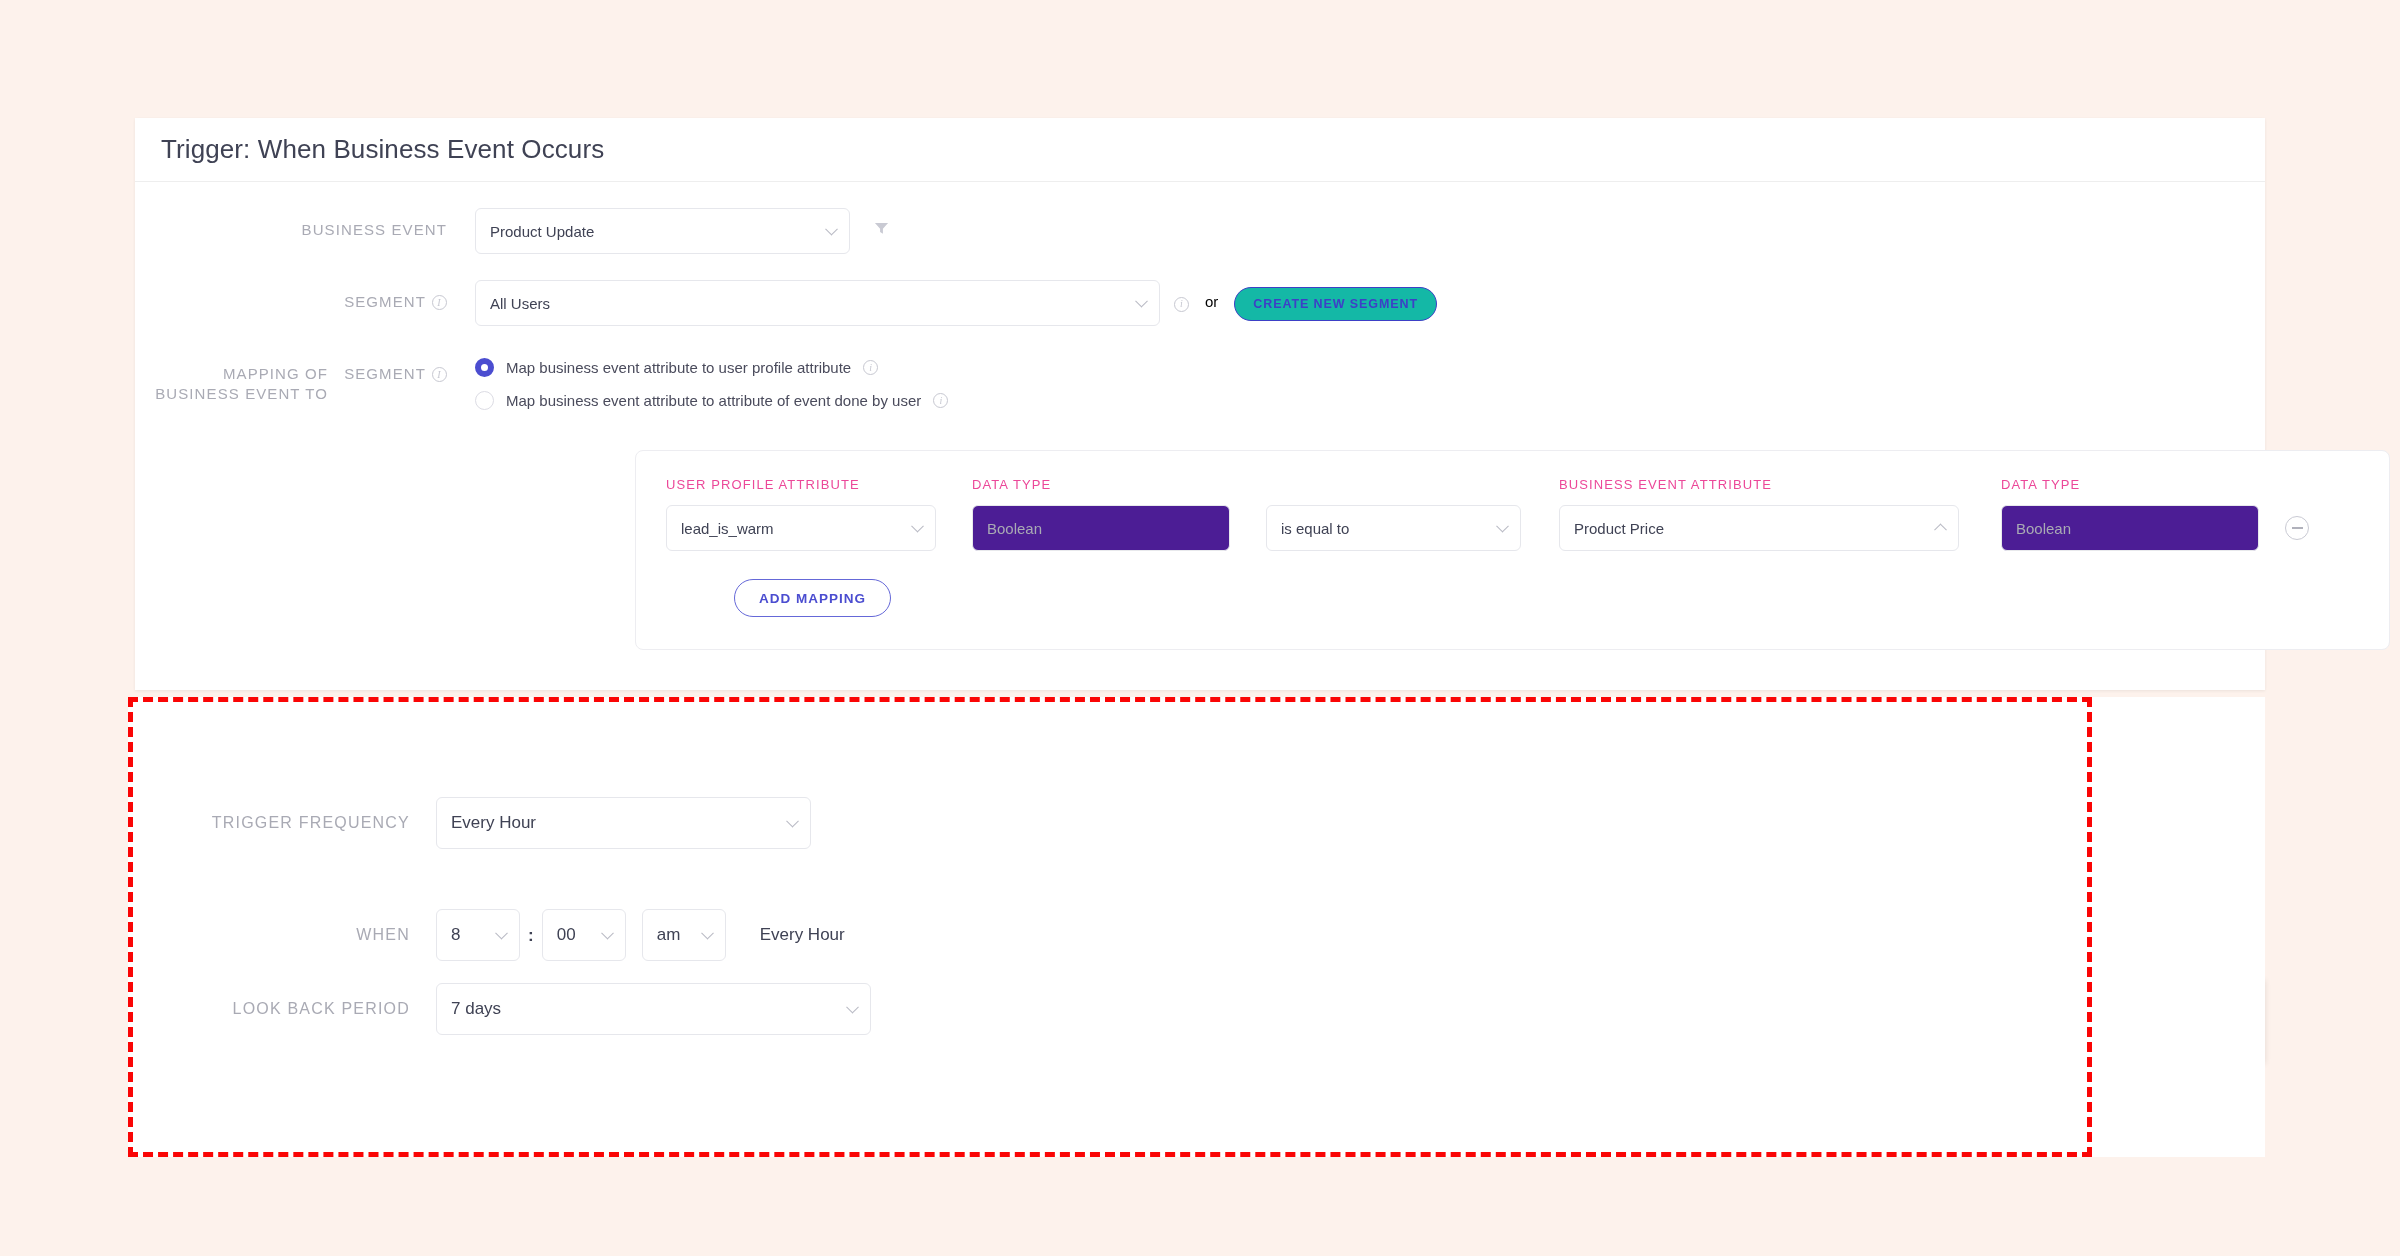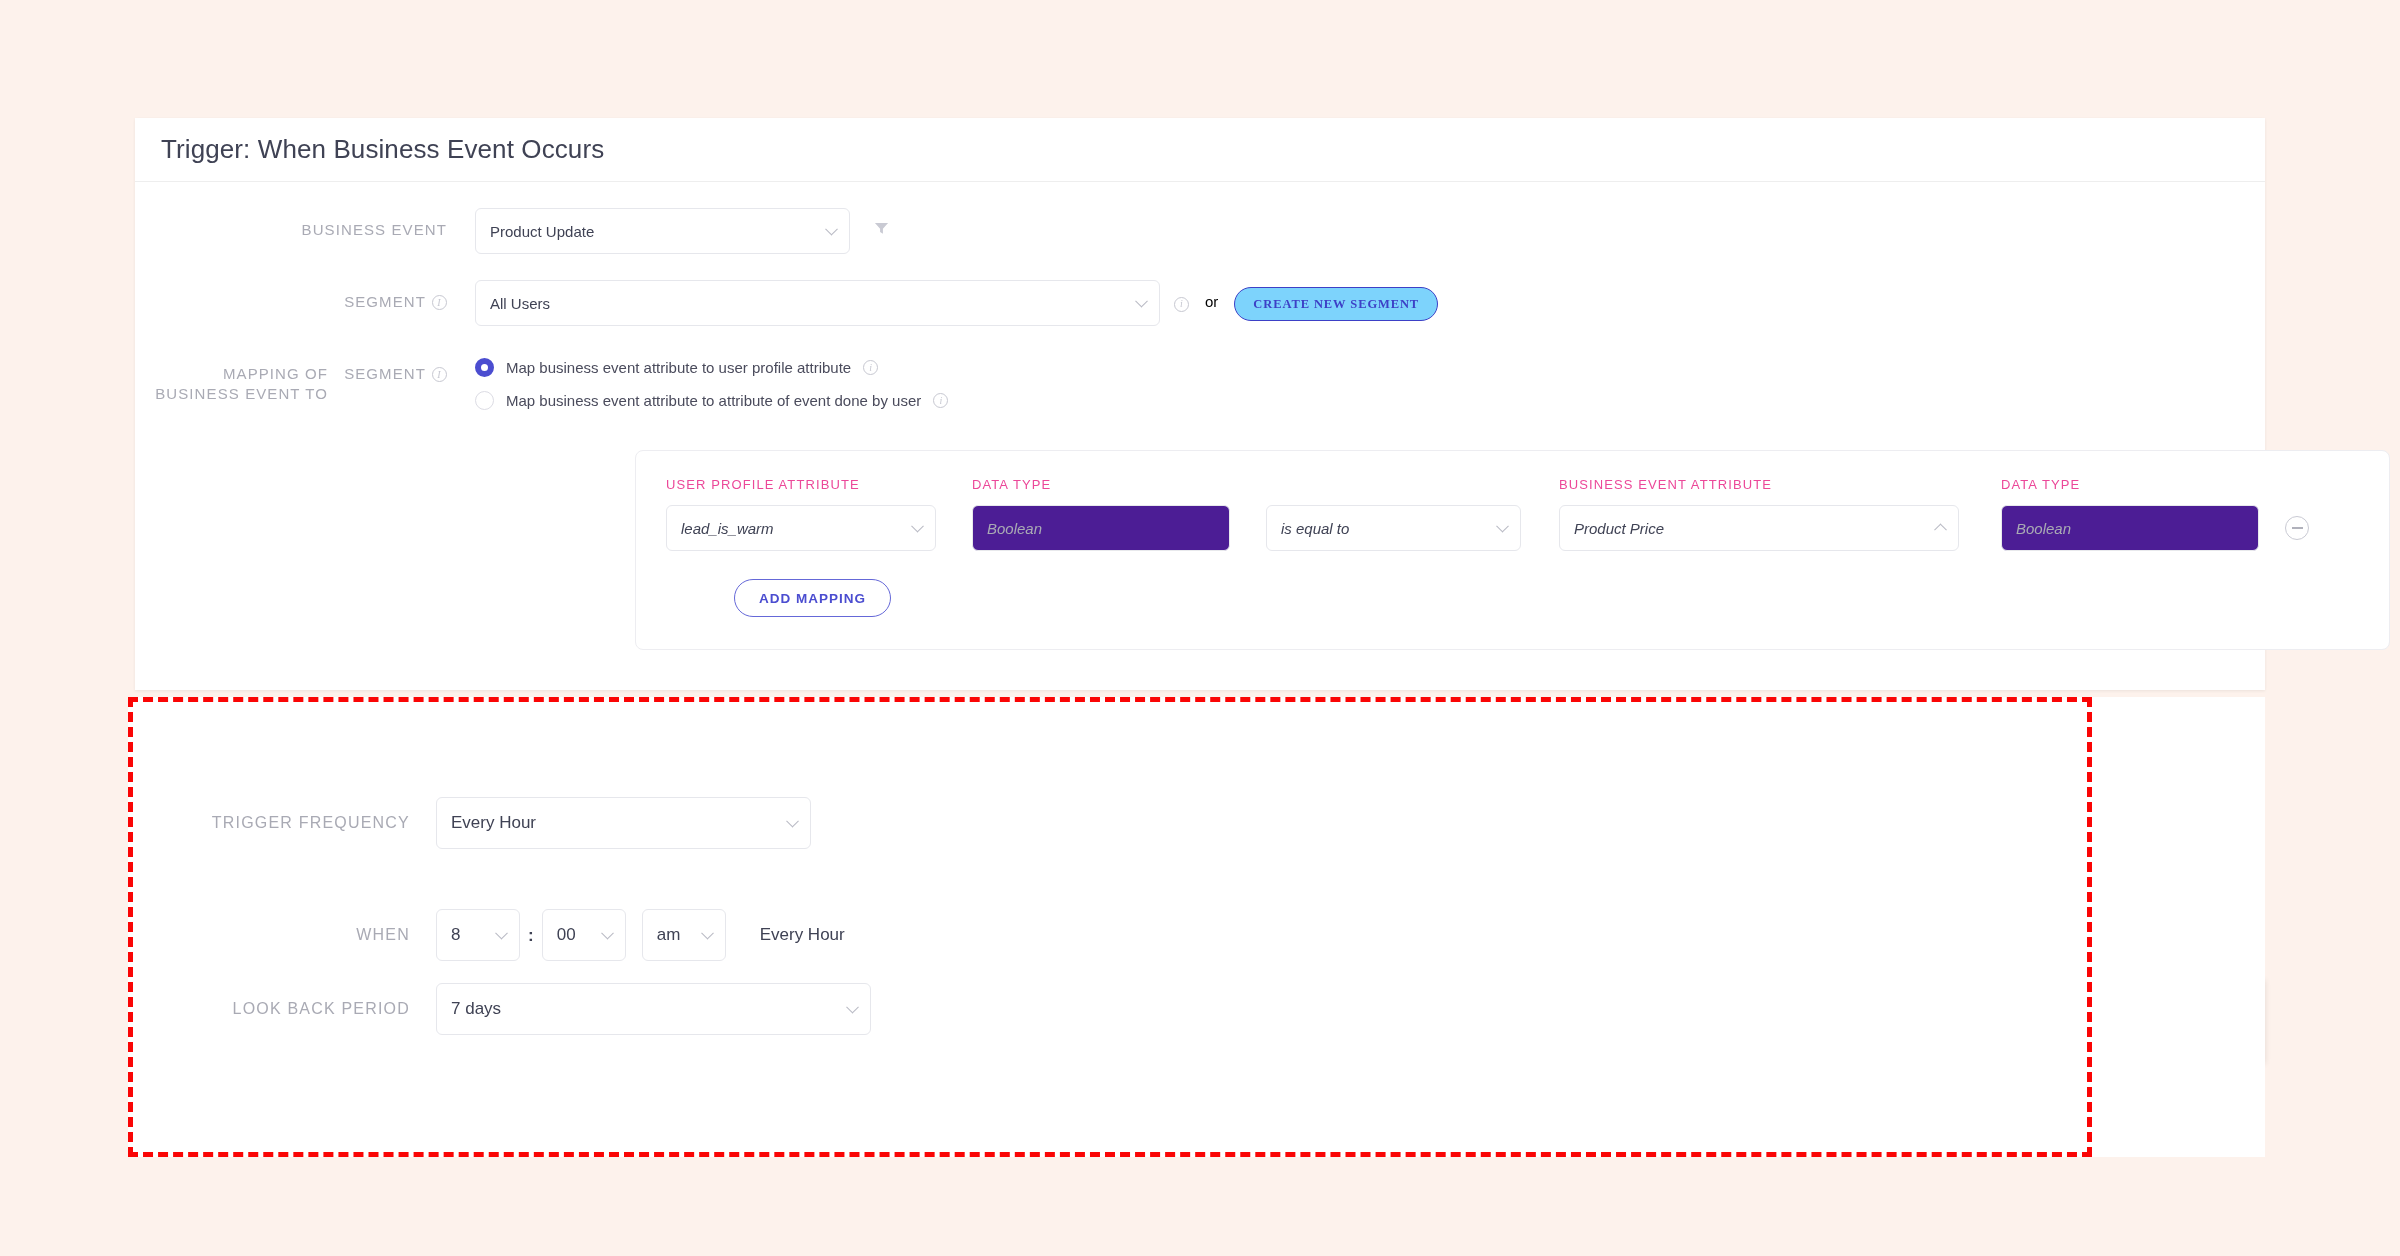--- a/index.html
+++ b/index.html
@@ -116,31 +116,31 @@
   .or-text {
     margin: 0 16px;
     font-size: 15px;
     color: #000000;
     padding-top: 13px;
   }
   .pill-btn {
     height: 34px;
     border: 1.6px solid #3d40c6;
     border-radius: 20px;
-    background: #7dd3fc;
+    background: #14b8a6;
     color: #3d40c6;
     font-size: 12.5px;
     font-weight: bold;
     letter-spacing: .9px;
     padding: 0 18px;
     display: inline-flex;
     align-items: center;
     cursor: pointer;
     margin-top: 7px;
-    font-family: Liberation Serif, serif;
+    font-family: Liberation Sans, sans-serif;
   }
 
   
   .radio-group { padding-top: 6px; }
   .radio-line {
     display: flex;
     align-items: center;
     gap: 12px;
     margin-bottom: 14px;
     cursor: pointer;
@@ -173,21 +173,21 @@
     background: #fff;
   }
   .mapping-headers {
     display: flex;
     font-size: 13px;
     letter-spacing: 1.1px;
     color: #ec4899;
     text-transform: uppercase;
     margin-bottom: 13px;
   }
-  .mapping-row { display: flex; align-items: center; font-style: italic; }
+  .mapping-row { display: flex; align-items: center; }
   .col-upa  { width: 270px; margin-right: 36px; }
   .col-dt1  { width: 258px; margin-right: 36px; }
   .col-op   { width: 255px; margin-right: 38px; }
 
   .mh-upa { width: 306px; }
   .mh-dt1 { width: 294px; }
   .mh-op  { width: 293px; }
 
   .col-bea { width: 400px; margin-right: 42px; }
   .col-dt2 { width: 258px; margin-right: 26px; }

